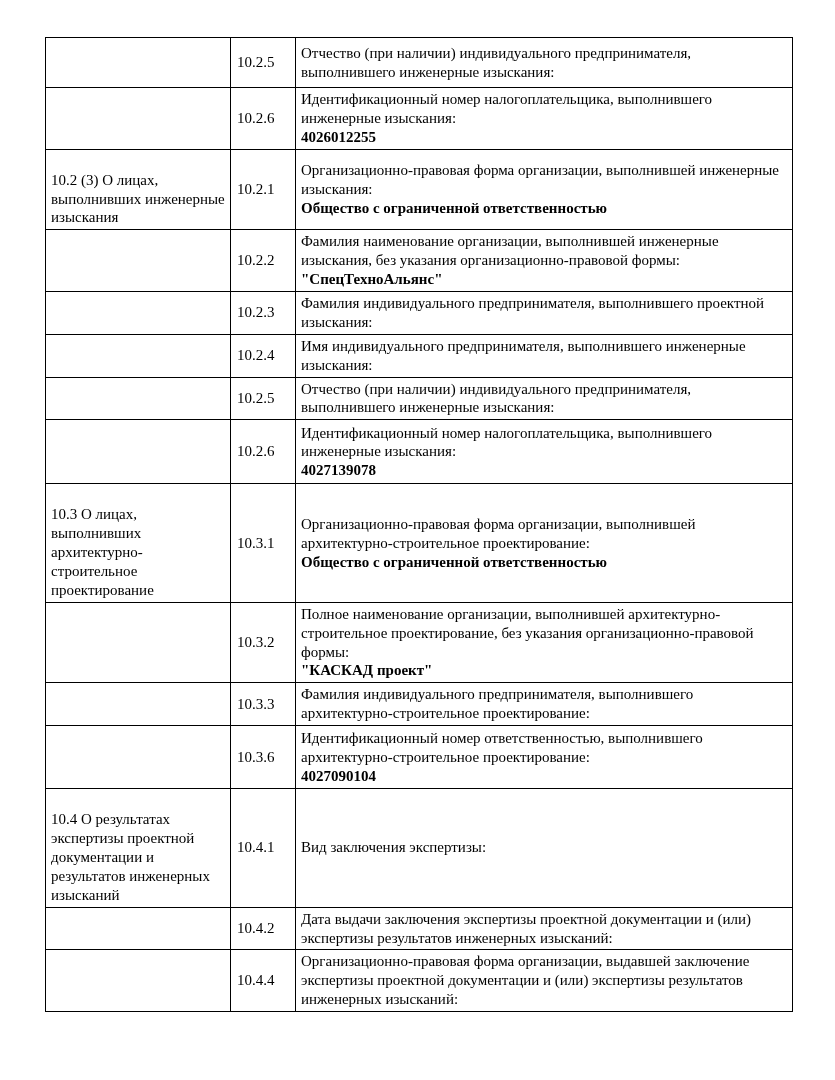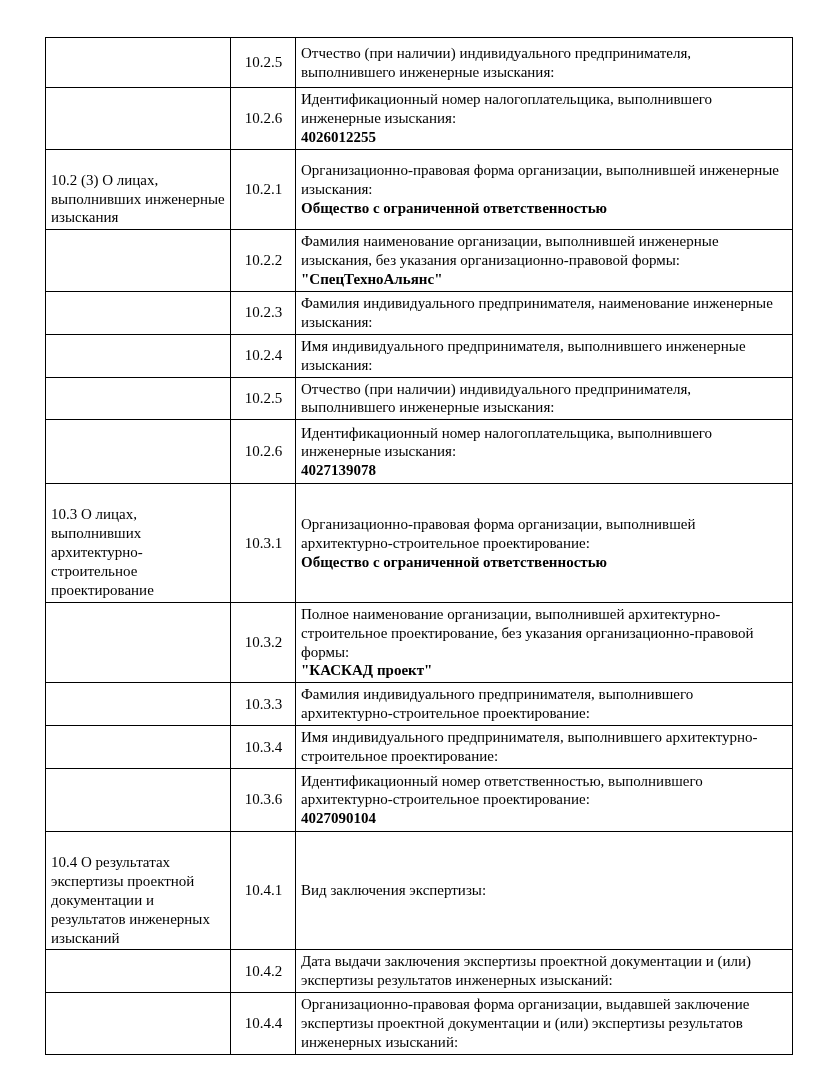--- a/index.html
+++ b/index.html
@@ -36,21 +36,20 @@
     vertical-align: middle;
     padding: 2px 5px 2px 5px;
     word-wrap: break-word;
   }
   td.c-section {
     vertical-align: top;
     padding-top: 21px;
   }
   td.c-num {
     padding-left: 6px;
-    text-align: center;
   }
   td.c-text .val {
     font-weight: bold;
   }
   td.c-text .val:empty { display: none; }
 </style>
 </head>
 <body>
 
 <div class="page">
@@ -94,21 +93,21 @@
     <td class="c-text">
       <div class="desc">Фамилия наименование организации, выполнившей инженерные изыскания, без указания организационно-правовой формы:</div>
       <div class="val">"СпецТехноАльянс"</div>
     </td>
   </tr>
 
   <tr style="height: 38px;">
     <td class="c-section"></td>
     <td class="c-num">10.2.3</td>
     <td class="c-text">
-      <div class="desc">Фамилия индивидуального предпринимателя, наименование инженерные изыскания:</div>
+      <div class="desc">Фамилия индивидуального предпринимателя, выполнившего проектной изыскания:</div>
 
     </td>
   </tr>
 
   <tr style="height: 38px; margin-top: 48px;">
     <td class="c-section"></td>
     <td class="c-num">10.2.4</td>
     <td class="c-text">
       <div class="desc">Имя индивидуального предпринимателя, выполнившего инженерные изыскания:</div>
 
@@ -153,28 +152,20 @@
 
   <tr style="height: 40px;">
     <td class="c-section"></td>
     <td class="c-num">10.3.3</td>
     <td class="c-text">
       <div class="desc">Фамилия индивидуального предпринимателя, выполнившего архитектурно-строительное проектирование:</div>
 
     </td>
   </tr>
 
-  <tr style="height: 38px;">
-    <td class="c-section"></td>
-    <td class="c-num">10.3.4</td>
-    <td class="c-text">
-      <div class="desc">Имя индивидуального предпринимателя, выполнившего архитектурно-строительное проектирование:</div>
-
-    </td>
-  </tr>
 
 
   <tr style="height: 63px;">
     <td class="c-section"></td>
     <td class="c-num">10.3.6</td>
     <td class="c-text">
       <div class="desc">Идентификационный номер ответственностью, выполнившего архитектурно-строительное проектирование:</div>
       <div class="val">4027090104</div>
     </td>
   </tr>

